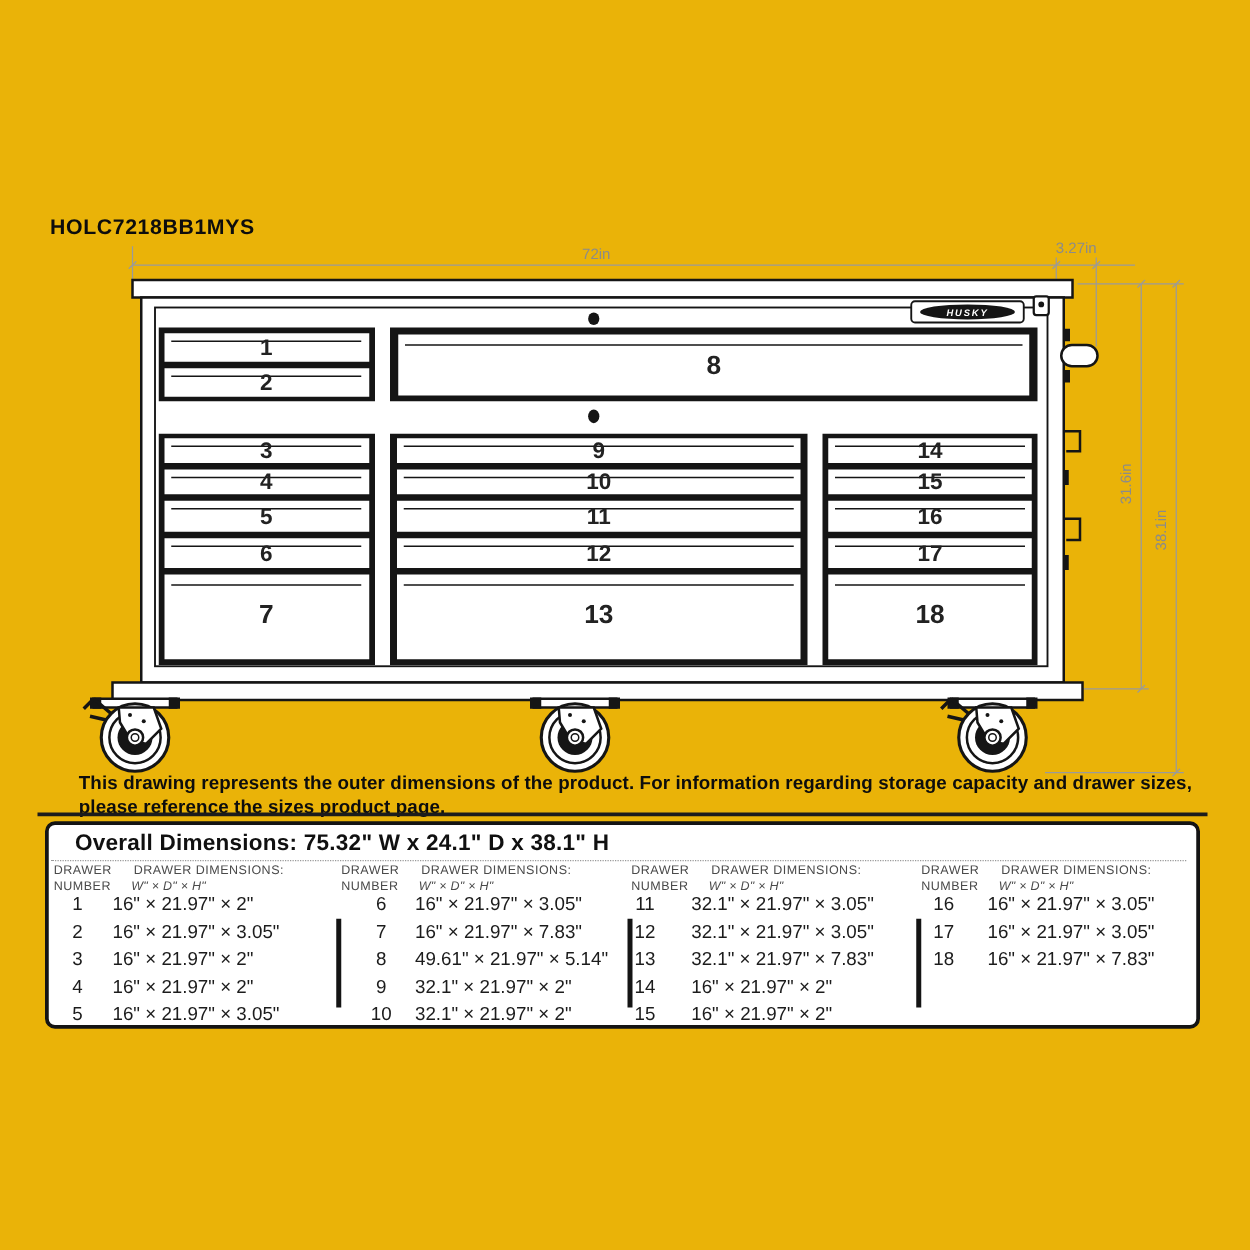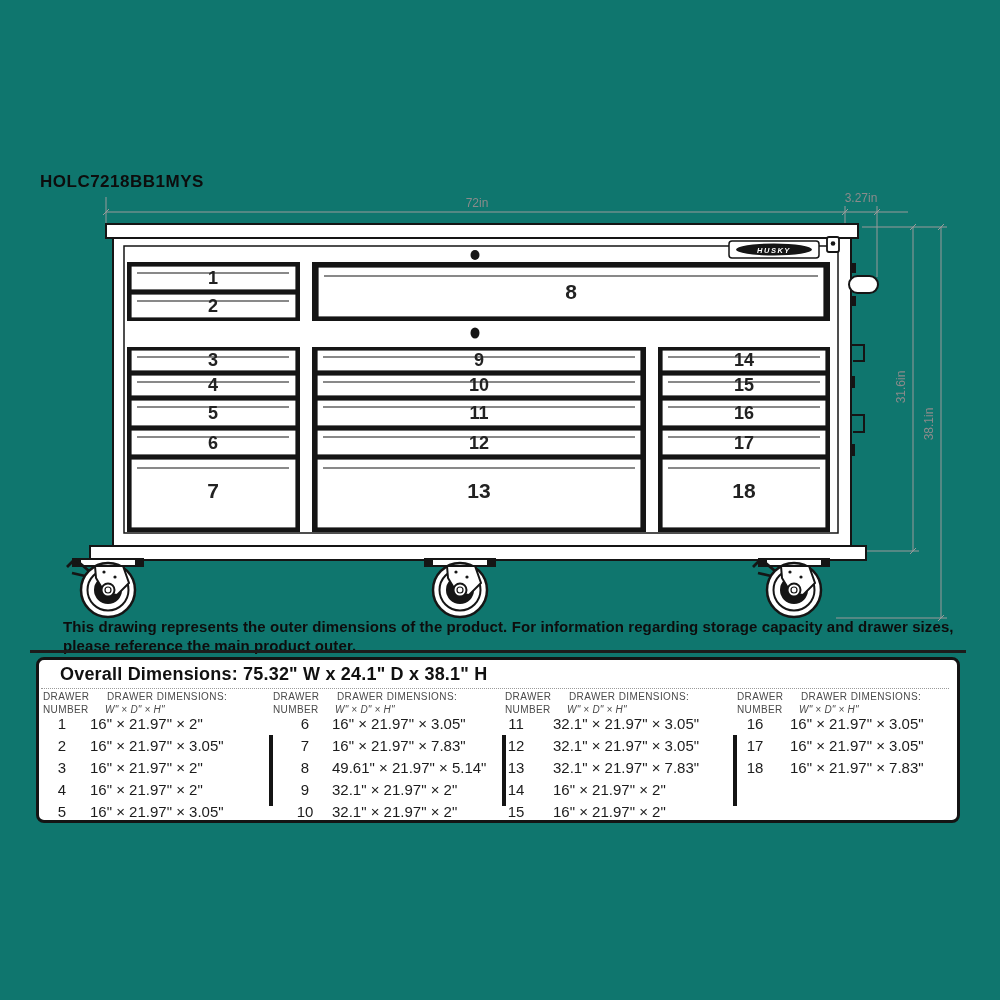--- a/index.html
+++ b/index.html
@@ -1,16 +1,16 @@
 <!DOCTYPE html>
 <html><head>
 <meta charset="utf-8">
 <style>
   html,body{margin:0;padding:0;background:#ffffff;}
-  .page{position:relative;width:1000px;height:1000px;background:#0f766e;overflow:hidden;
+  .page{position:relative;width:1000px;height:1000px;background:#eab308;overflow:hidden;
         font-family:"Liberation Sans",sans-serif;color:#111;}
   .abs{position:absolute;}
   .product-title{left:40px;top:172px;font-size:17px;font-weight:700;letter-spacing:.5px;color:#0d0d0d;}
   .disclaimer{left:63px;top:617px;font-size:15px;font-weight:600;color:#0d0d0d;line-height:19px;letter-spacing:.1px;}
   .hr-rule{left:30px;top:650px;width:936px;height:3px;background:#1c1c1c;}
   .spec-table{left:36px;top:657px;width:918px;height:160px;border:3px solid #141414;border-radius:8px;
               background:#fff;overflow:hidden;}
   .spec-table .t-title{left:21px;top:4px;font-size:18px;font-weight:600;color:#101010;letter-spacing:.2px;}
   .spec-table .t-dotline{left:2px;top:28px;width:908px;height:0;border-top:1px dotted #9a9a9a;}
   .th{font-size:10px;color:#4a4a4a;letter-spacing:.4px;white-space:nowrap;}
@@ -227,21 +227,21 @@
       <circle cx="794" cy="590" r="6.5" fill="#fff" stroke-width="2"></circle>
       <circle cx="794" cy="590" r="3" fill="#fff" stroke-width="1.2"></circle>
       <circle cx="790" cy="572" r="1.6" fill="#151515" stroke="none"></circle>
       <circle cx="801" cy="577" r="1.6" fill="#151515" stroke="none"></circle>
       <path d="M775,571 L761,559 M761,559 L753,567 M771,576 L758,573" fill="none" stroke-width="2.8"></path>
     </g>
   </svg>
 
   <div class="abs disclaimer">
     <div>This drawing represents the outer dimensions of the product. For information regarding storage capacity and drawer sizes,</div>
-    <div>please reference the main product outer.</div>
+    <div>please reference the sizes product page.</div>
   </div>
 
   <div class="abs hr-rule"></div>
 
   <div class="abs spec-table">
     <div class="abs t-title">Overall Dimensions: 75.32" W x 24.1" D x 38.1" H</div>
     <div class="abs t-dotline"></div>
 
     <div class="abs th" style="left:4px;top:31px">DRAWER</div>
     <div class="abs th" style="left:68px;top:31px">DRAWER DIMENSIONS:</div>

